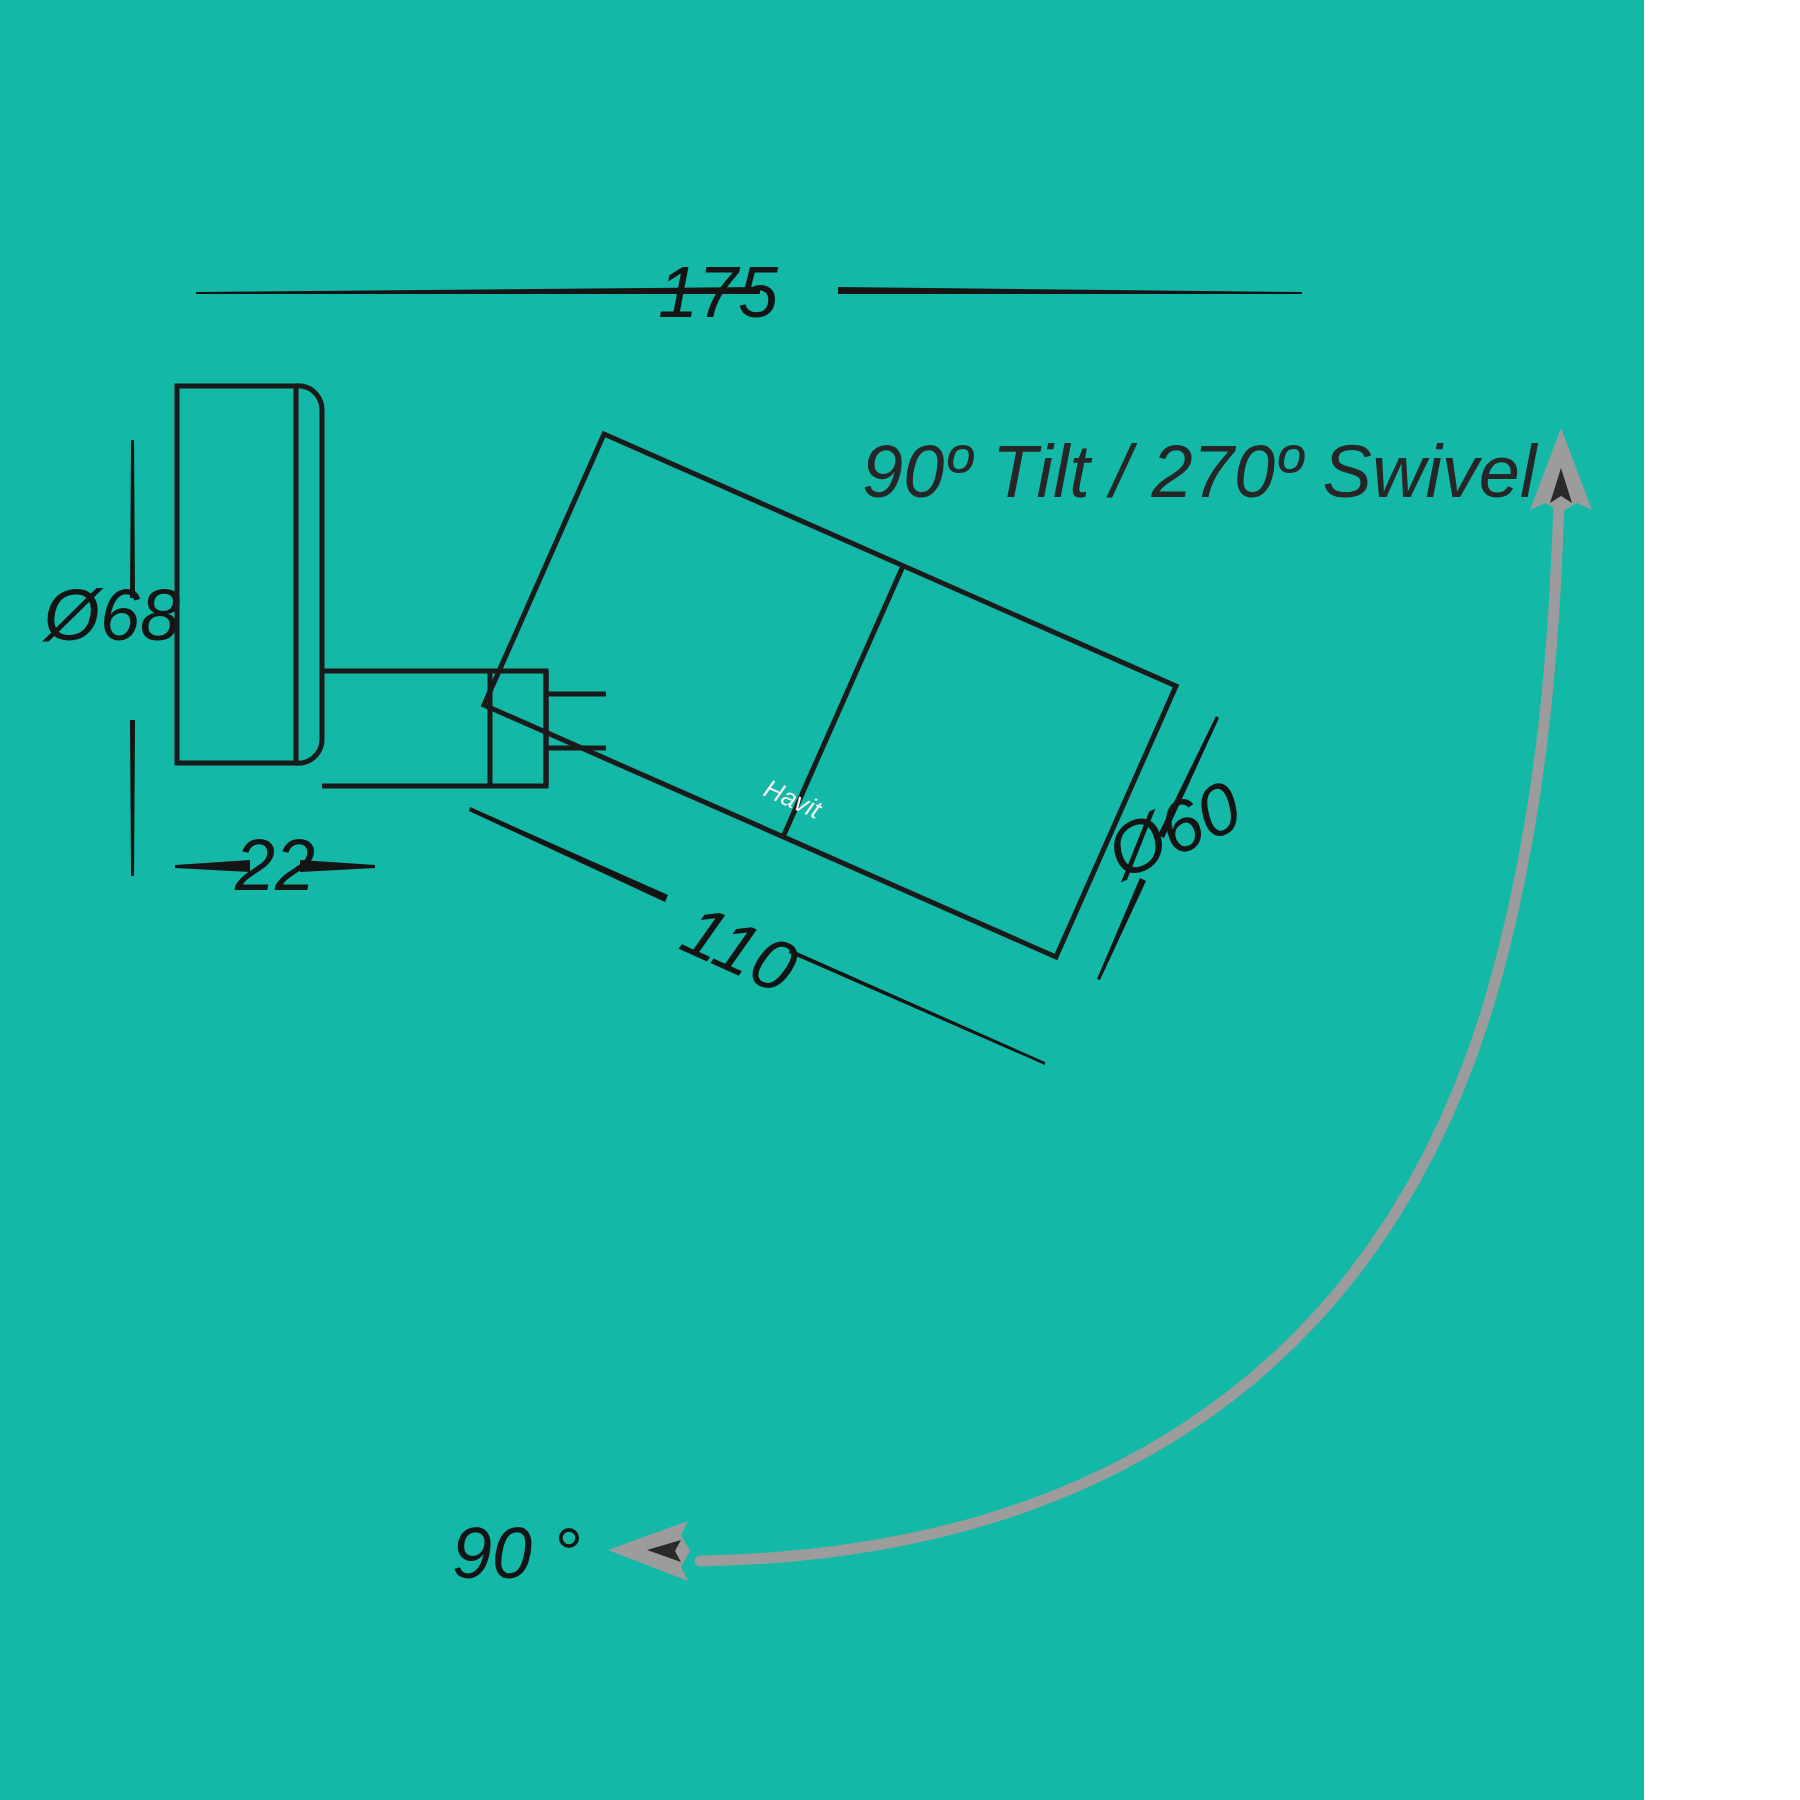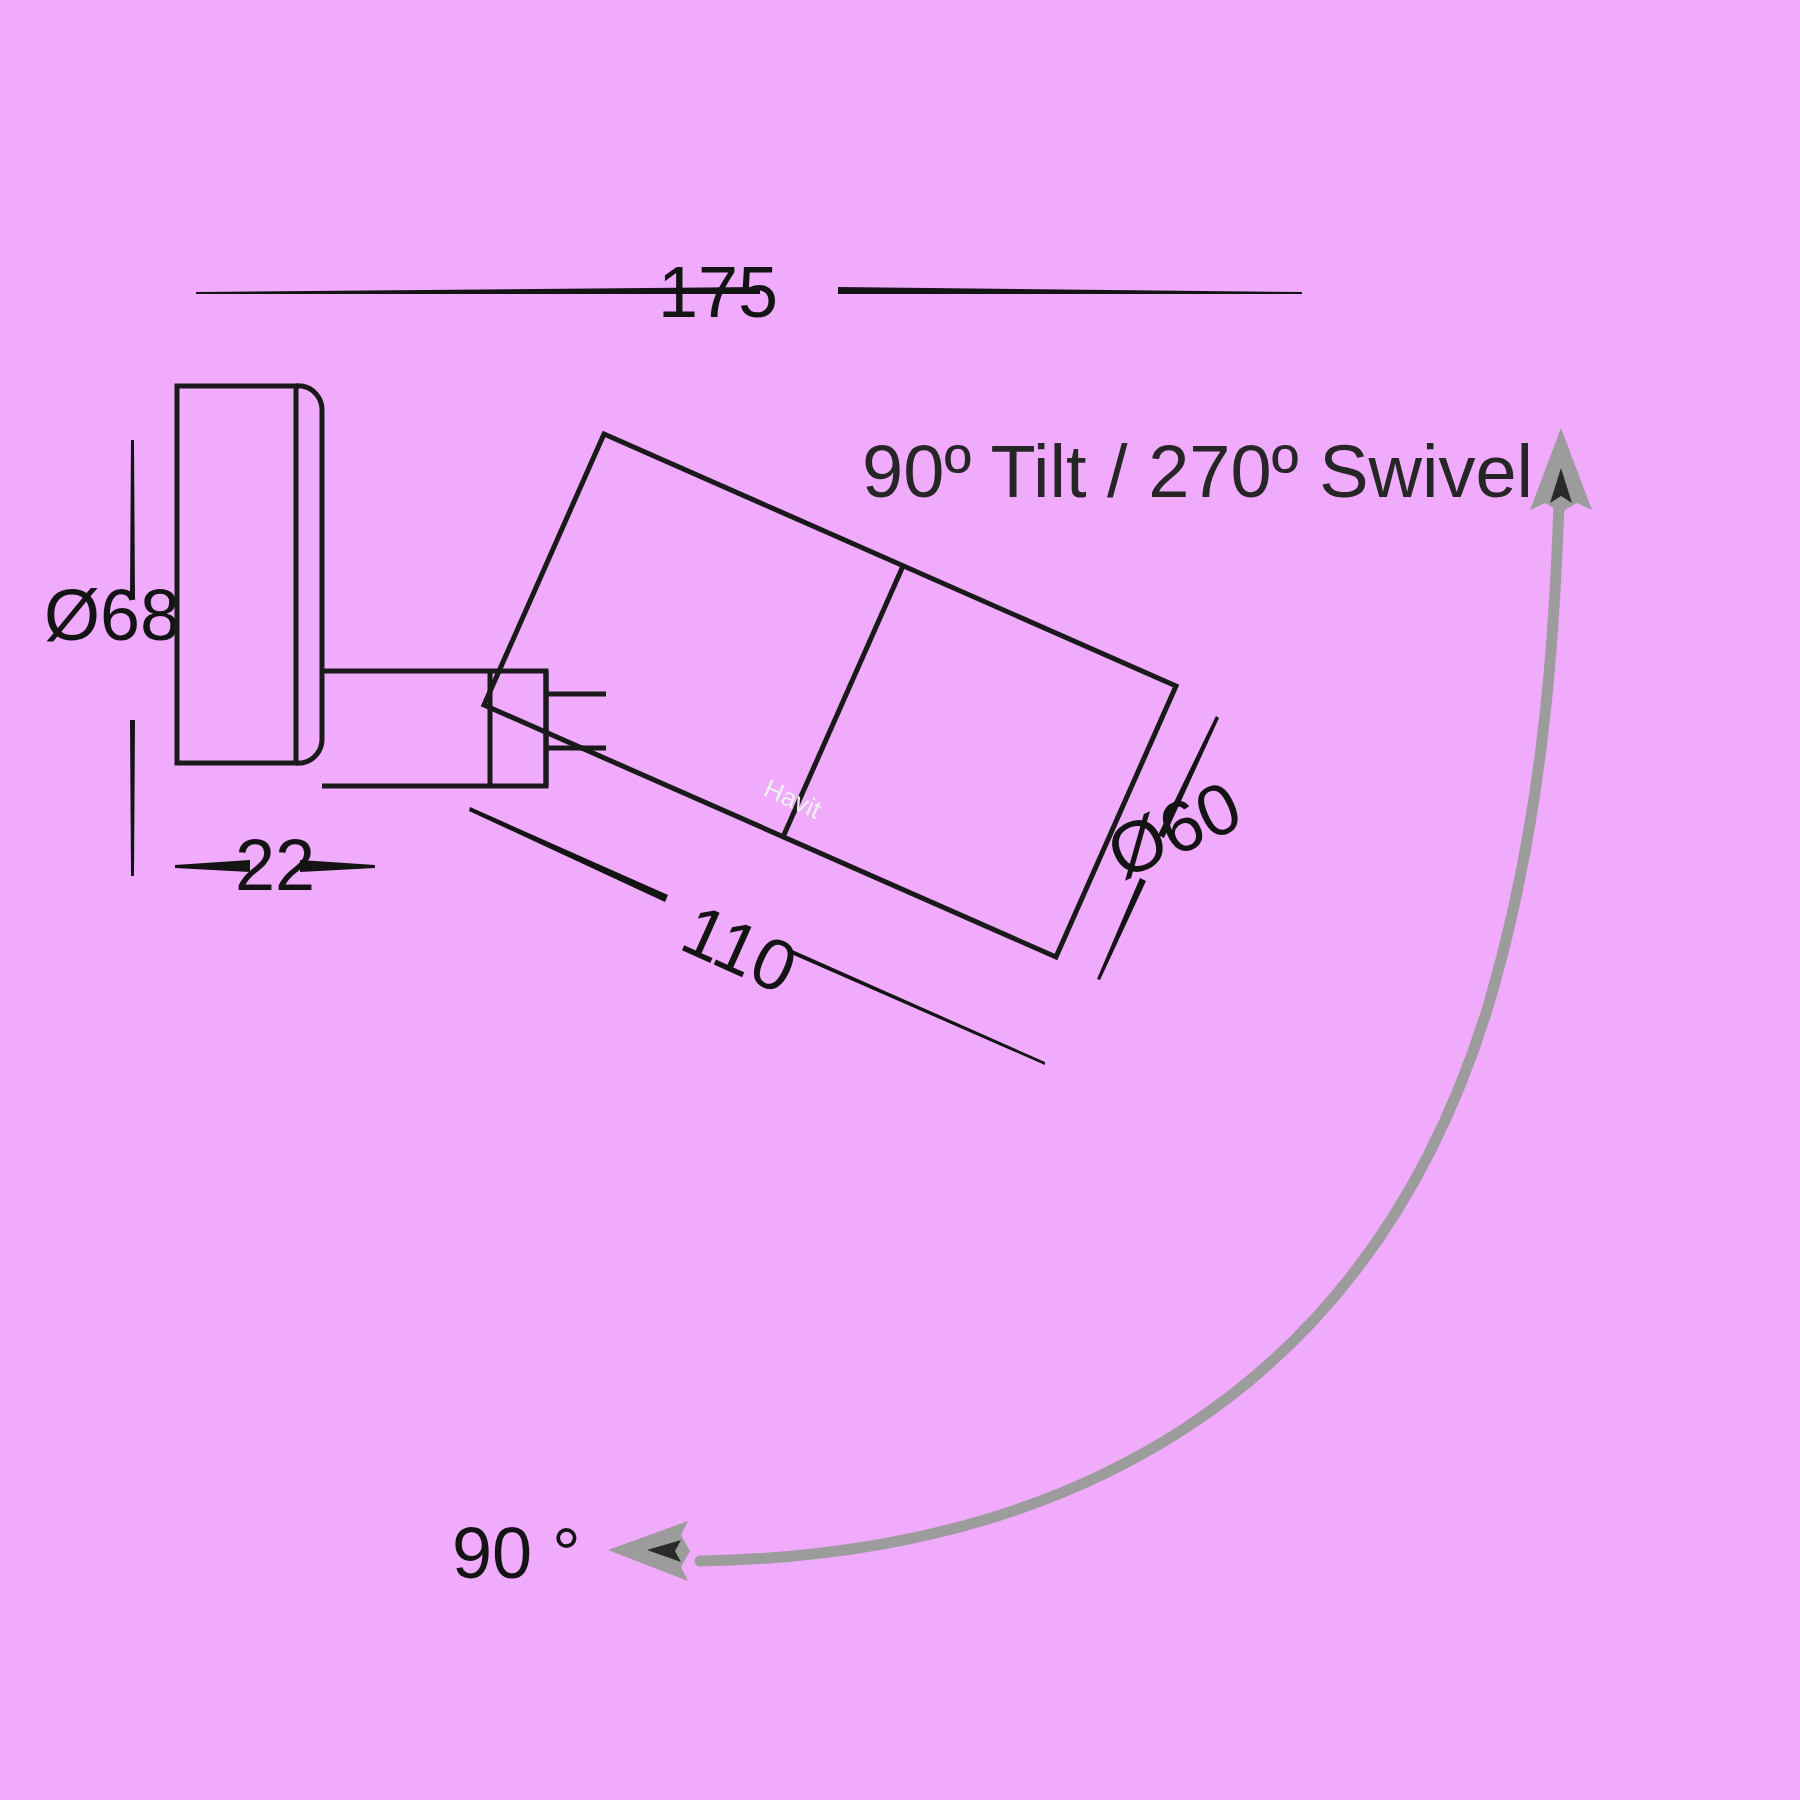--- a/index.html
+++ b/index.html
@@ -9,23 +9,24 @@
     background: #ffffff;
   }
   body {
     width: 1800px;
     height: 1800px;
     font-family: "Liberation Sans", sans-serif;
     overflow: hidden;
   }
   #drawing-root {
     position: relative;
-    width: 1800px;
+    width: 1644px;
     height: 1800px;
-    background: #f0abfc;
+    background: #14b8a6;
+    font-style: italic;
   }
   svg#tech-svg {
     position: absolute;
     top: 0;
     left: 0;
     width: 1800px;
     height: 1800px;
     display: block;
   }
   .outline {

